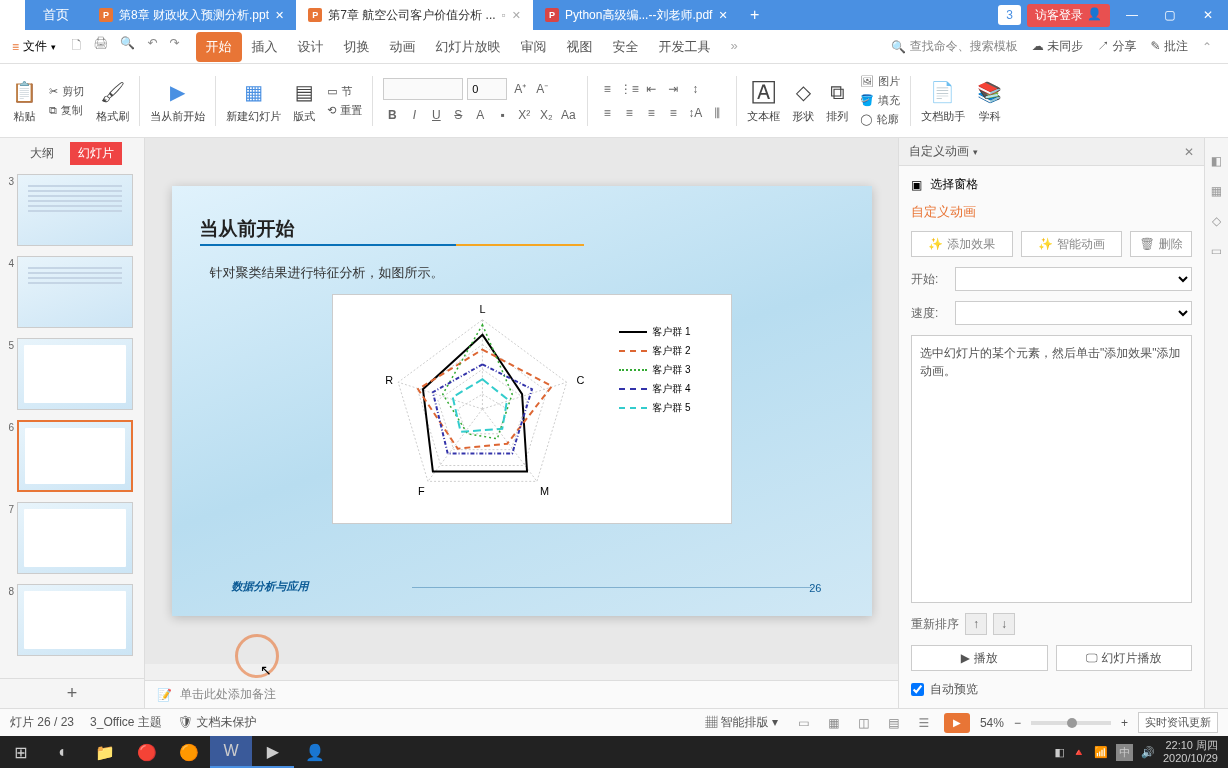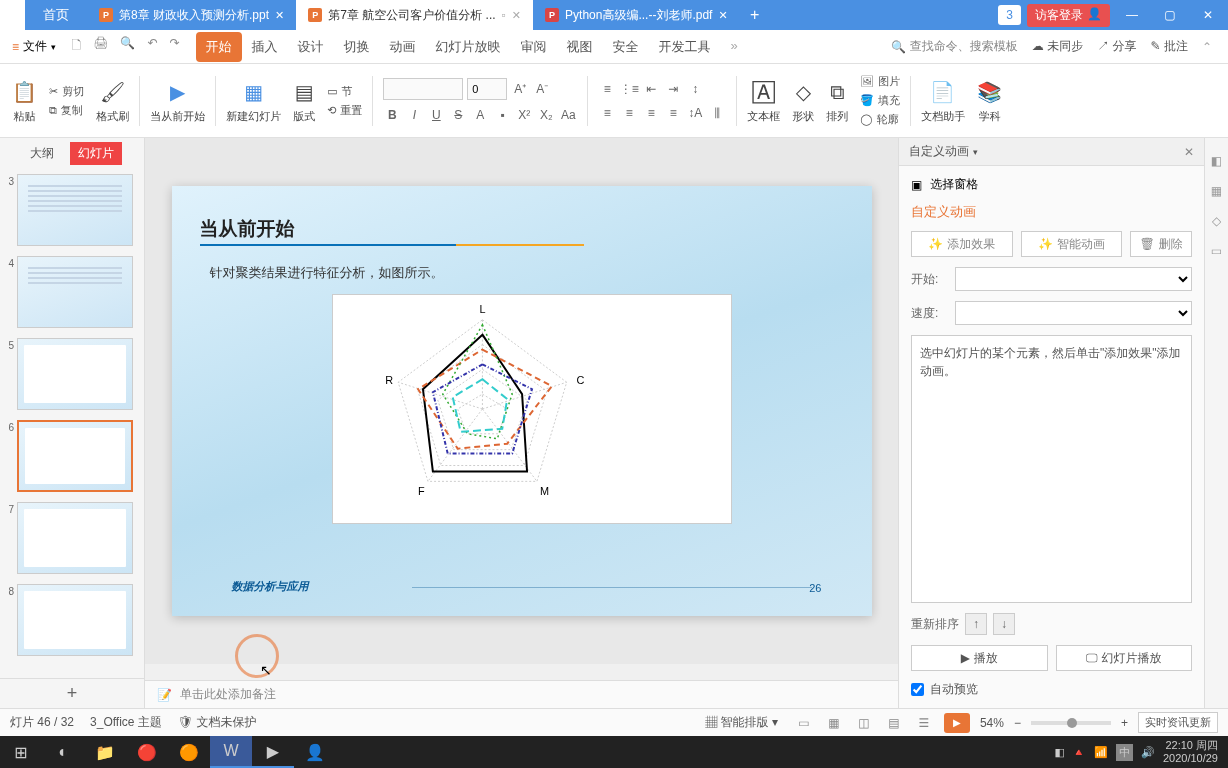--- a/index.html
+++ b/index.html
@@ -393,20 +393,42 @@
             <polygon points="150,30 180,100 165,145 135,140 110,100" fill="none" stroke="#3a3" stroke-width="1.5" stroke-dasharray="2,3"></polygon>
             <polygon points="150,70 200,95 180,160 115,160 100,98" fill="none" stroke="#33a" stroke-width="2" stroke-dasharray="4,2,1,2"></polygon>
             <polygon points="150,85 175,105 170,135 128,138 120,103" fill="none" stroke="#3cc" stroke-width="2" stroke-dasharray="8,4"></polygon>
 
             <text x="150" y="18" text-anchor="middle" font-size="11">L</text>
             <text x="245" y="90" font-size="11">C</text>
             <text x="208" y="202" font-size="11">M</text>
             <text x="85" y="202" font-size="11">F</text>
             <text x="52" y="90" font-size="11">R</text>
           </svg>
+          <div class="legend">
+            <div class="legend-item">
+                <div class="legend-line" style="border-top:2px solid #000;"></div>
+                <span>客户群 1</span>
+              </div>
+            <div class="legend-item">
+                <div class="legend-line" style="border-top:2px dashed #d63;"></div>
+                <span>客户群 2</span>
+              </div>
+            <div class="legend-item">
+                <div class="legend-line" style="border-top:2px dotted #3a3;"></div>
+                <span>客户群 3</span>
+              </div>
+            <div class="legend-item">
+                <div class="legend-line" style="border-top:2px dashed #33a;"></div>
+                <span>客户群 4</span>
+              </div>
+            <div class="legend-item">
+                <div class="legend-line" style="border-top:2px dashed #3cc;"></div>
+                <span>客户群 5</span>
+              </div>
+          </div>
         </div>
         <div class="slide-footer-text">数据分析与应用</div>
         <div class="slide-footer-line"></div>
         <div class="slide-page-num">26</div>
       </div>
     </div>
     <div class="center-scroll"></div>
     <div class="notes-bar">
       <span>📝</span>
       <span>单击此处添加备注</span>
@@ -474,21 +496,21 @@
 
   <div class="side-strip">
     <div>◧</div>
     <div>▦</div>
     <div>◇</div>
     <div>▭</div>
   </div>
 </div>
 
 <div class="statusbar">
-  <span>灯片 46 / 32</span>
+  <span>灯片 26 / 23</span>
   <span>3_Office 主题</span>
   <span><span>🛡</span> <span>文档未保护</span></span>
   <div style="flex:1;"></div>
   <span><span>▦</span> <span>智能排版</span> ▾</span>
   <div class="sb-right">
     <div class="sb-view-btn">▭</div>
     <div class="sb-view-btn">▦</div>
     <div class="sb-view-btn">◫</div>
     <div class="sb-view-btn">▤</div>
     <div class="sb-view-btn">☰</div>

